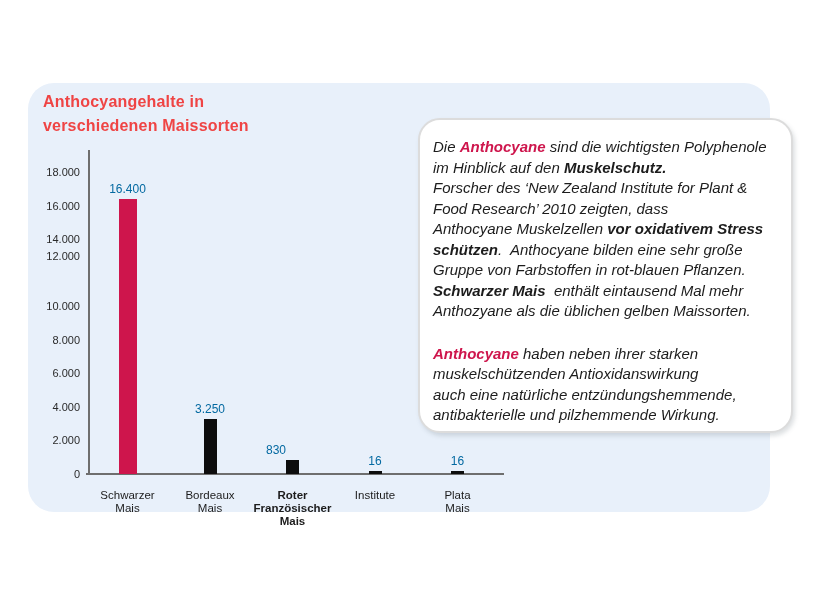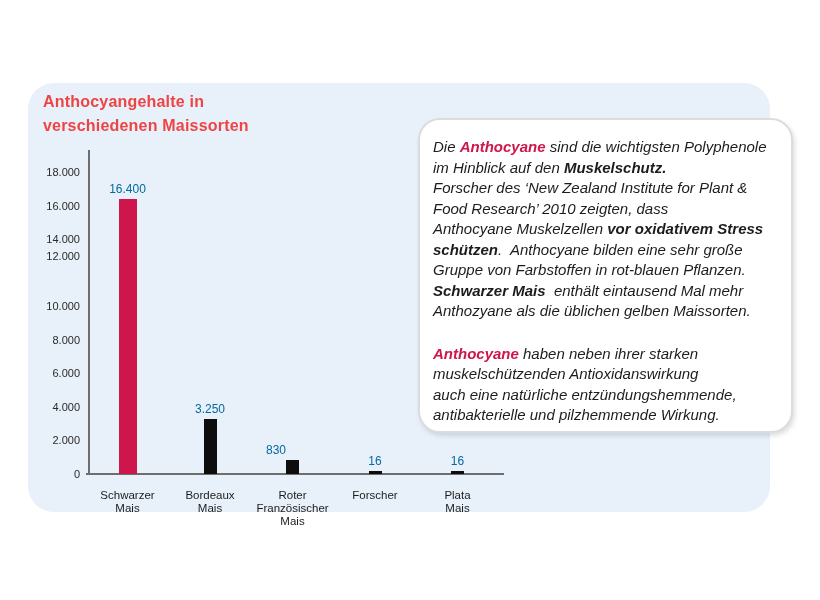--- a/index.html
+++ b/index.html
@@ -71,26 +71,26 @@
       <div class="bar" style="left: 118.5px; top: 198.844px; width: 18px; height: 275.156px; background: rgb(206, 21, 76);"></div>
       <div class="val-label" style="left: 87.5px; top: 181.844px;">16.400</div>
       <div class="cat-label" style="left: 77.5px;">Schwarzer
 Mais</div>
       <div class="bar" style="left: 203.5px; top: 419.472px; width: 13px; height: 54.5278px; background: rgb(13, 13, 13);"></div>
       <div class="val-label" style="left: 170px; top: 402.472px;">3.250</div>
       <div class="cat-label" style="left: 160px; text-align: center;">Bordeaux
 Mais</div>
       <div class="bar" style="left: 286px; top: 460.074px; width: 13px; height: 13.9256px; background: rgb(13, 13, 13);"></div>
       <div class="val-label" style="left: 236px; top: 443.074px;">830</div>
-      <div class="cat-label" style="left: 242.5px;">Roter
+      <div class="cat-label" style="left: 242.5px; font-weight: bold;">Roter
 Französischer
 Mais</div>
       <div class="bar" style="left: 368.5px; top: 471px; width: 13px; height: 3px; background: rgb(13, 13, 13);"></div>
       <div class="val-label" style="left: 335px; top: 454px;">16</div>
-      <div class="cat-label" style="left: 325px;">Forscher</div>
+      <div class="cat-label" style="left: 325px;">Institute</div>
       <div class="bar" style="left: 451px; top: 471px; width: 13px; height: 3px; background: rgb(13, 13, 13);"></div>
       <div class="val-label" style="left: 417.5px; top: 454px;">16</div>
       <div class="cat-label" style="left: 407.5px;">Plata
 Mais</div>
     </div>
   <div class="infobox">
     <div class="infobox-text" id="infobox-text">
         <p><span>Die </span><span class="seg-b seg-r" style="color: rgb(206, 21, 76);">Anthocyane</span><span> sind die wichtigsten Polyphenole
 im Hinblick auf den </span><span class="seg-b">Muskelschutz.</span><span>
 Forscher des ‘New Zealand Institute for Plant &amp;

